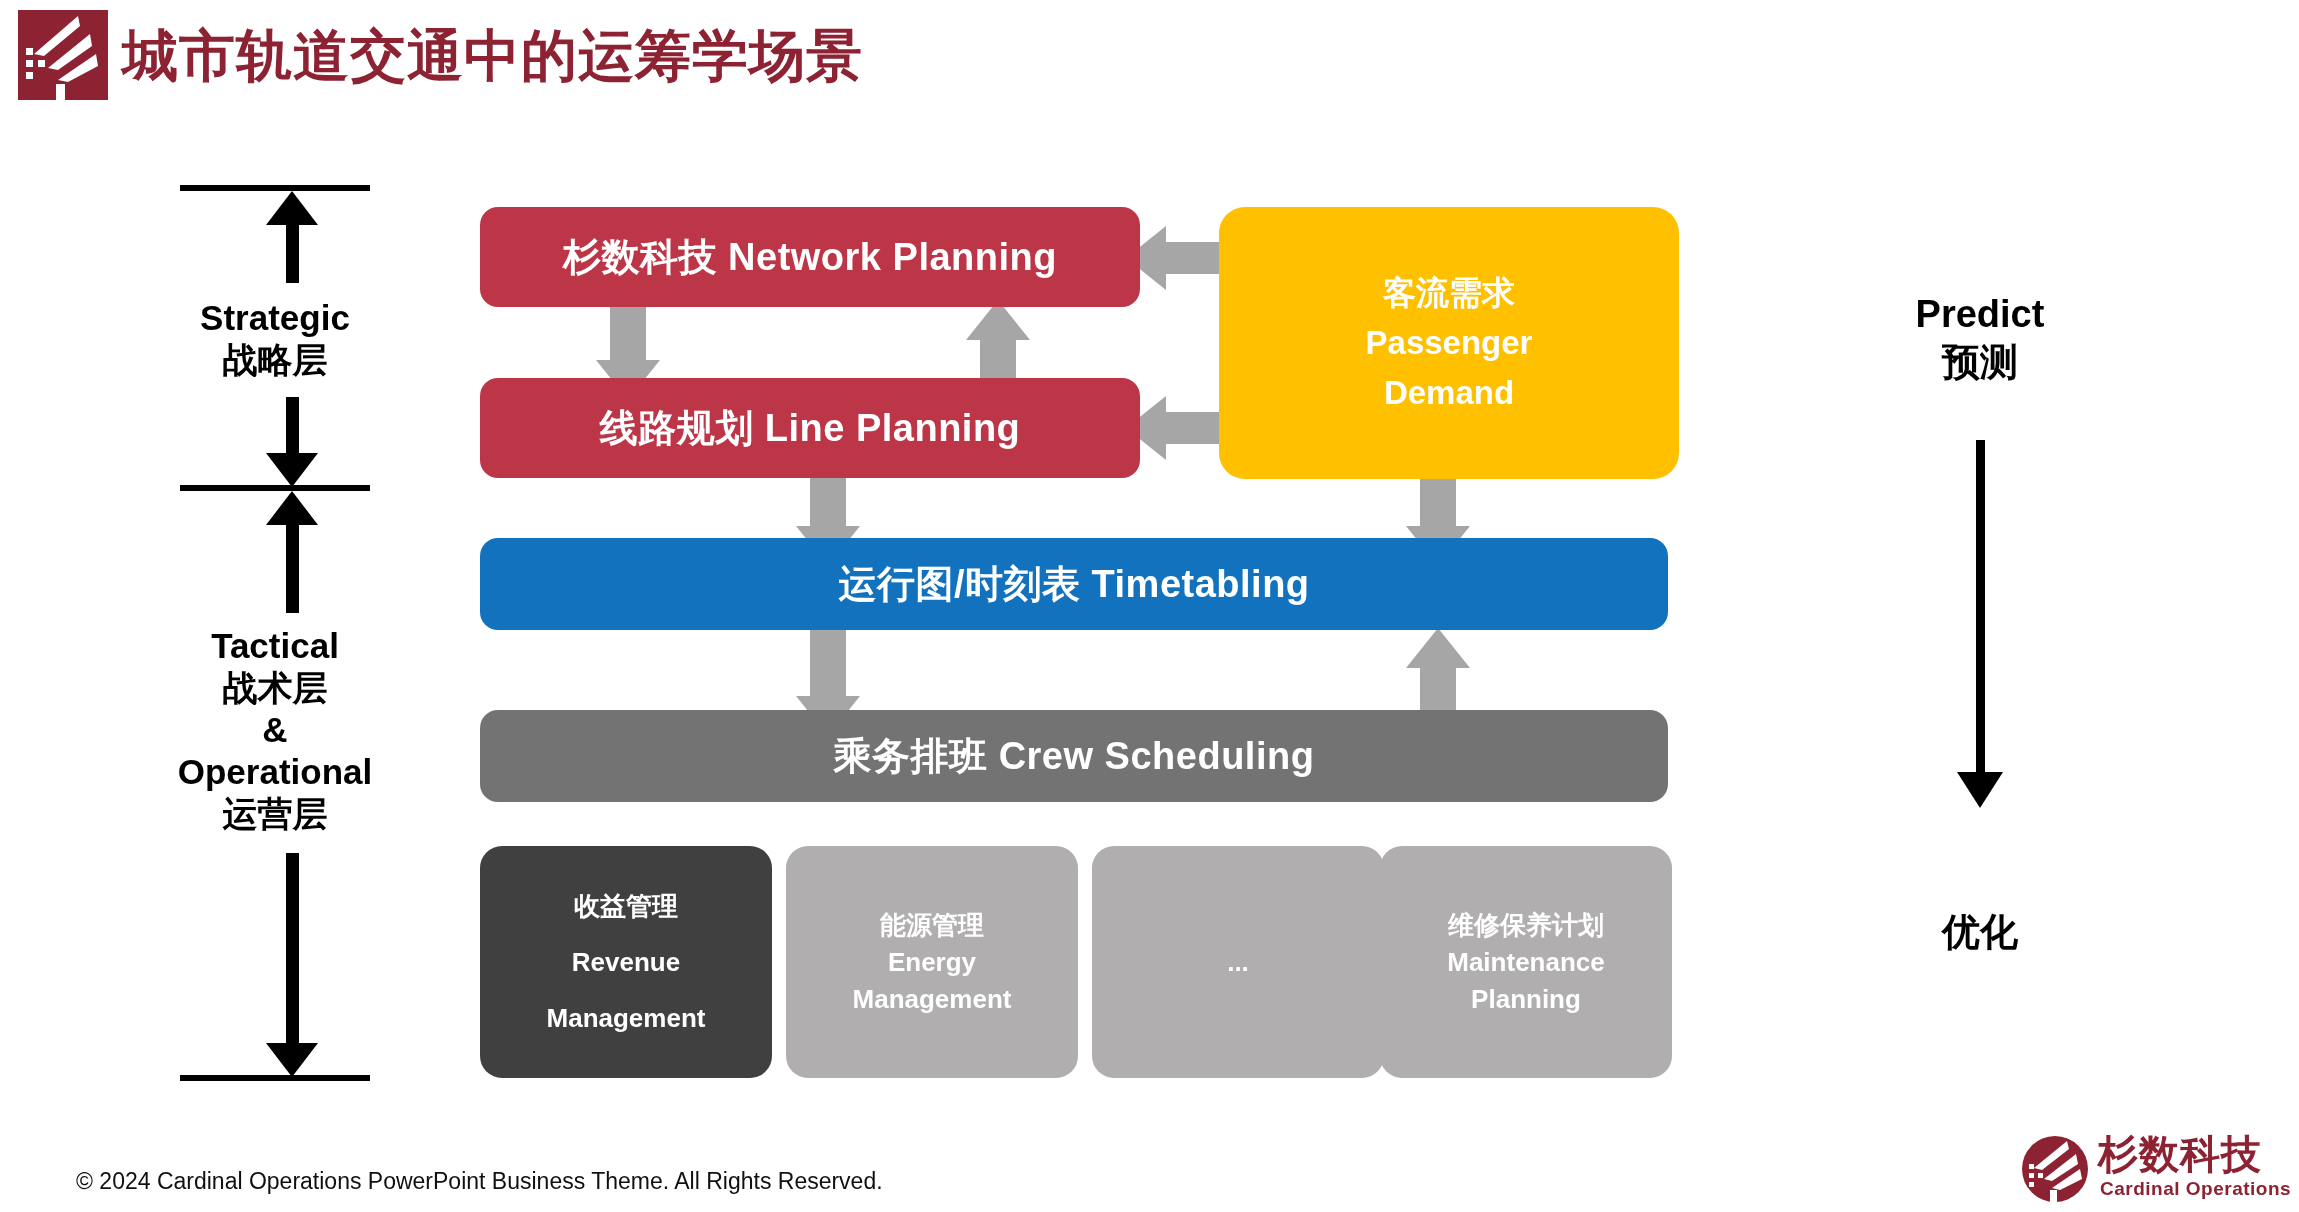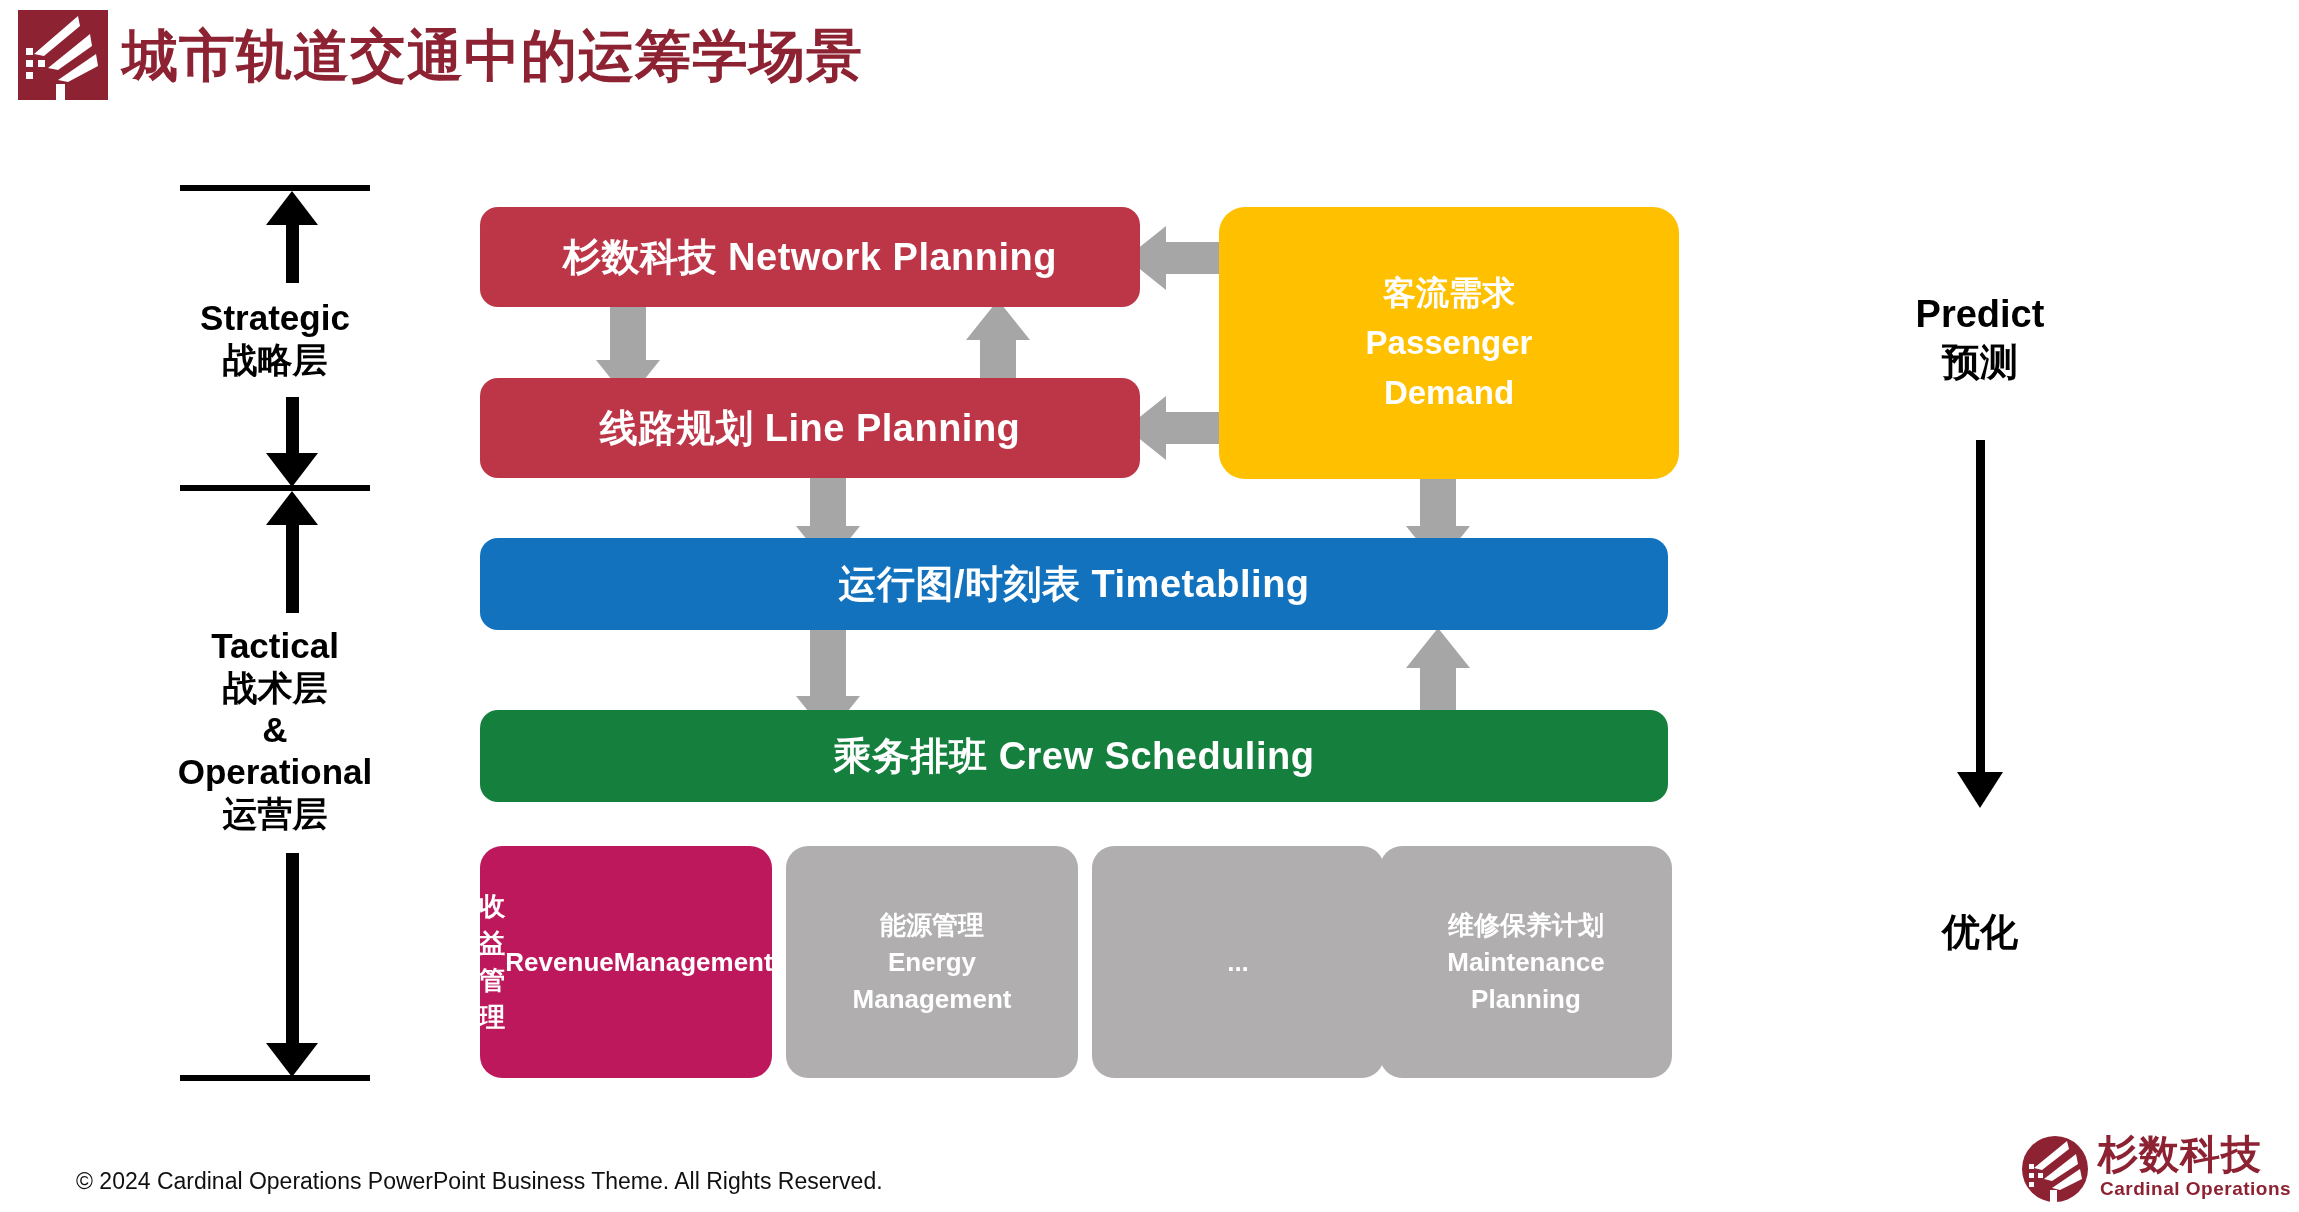--- a/index.html
+++ b/index.html
@@ -198,25 +198,25 @@
 <div class="box demand" id="box-passenger-demand" style="left:1208px;top:207px;width:460px;height:272px;background:#FFC000;flex-direction:column;">
   <span>客流需求</span>
   <span>Passenger</span>
   <span>Demand</span>
 </div>
 
 <div class="box wide" id="box-timetabling" style="left:480px;top:538px;width:1188px;height:92px;background:#1272BE;">
   <span>运行图/时刻表 Timetabling</span>
 </div>
 
-<div class="box wide" id="box-crew-scheduling" style="left:480px;top:710px;width:1188px;height:92px;background:#15803d;">
+<div class="box wide" id="box-crew-scheduling" style="left:480px;top:710px;width:1188px;height:92px;background:#737373;">
   <span>乘务排班 Crew Scheduling</span>
 </div>
 
-<div class="box small" id="box-revenue-management" style="left:480px;top:846px;width:292px;height:232px;background:#be185d;flex-direction:row;">
+<div class="box small" id="box-revenue-management" style="left:480px;top:846px;width:292px;height:232px;background:#404040;flex-direction:column;gap:19px;">
   <span>收益管理</span>
   <span>Revenue</span>
   <span>Management</span>
 </div>
 
 <div class="box small" id="box-energy-management" style="left:786px;top:846px;width:292px;height:232px;background:#B0AEAE;flex-direction:column;">
   <span>能源管理</span>
   <span>Energy</span>
   <span>Management</span>
 </div>

